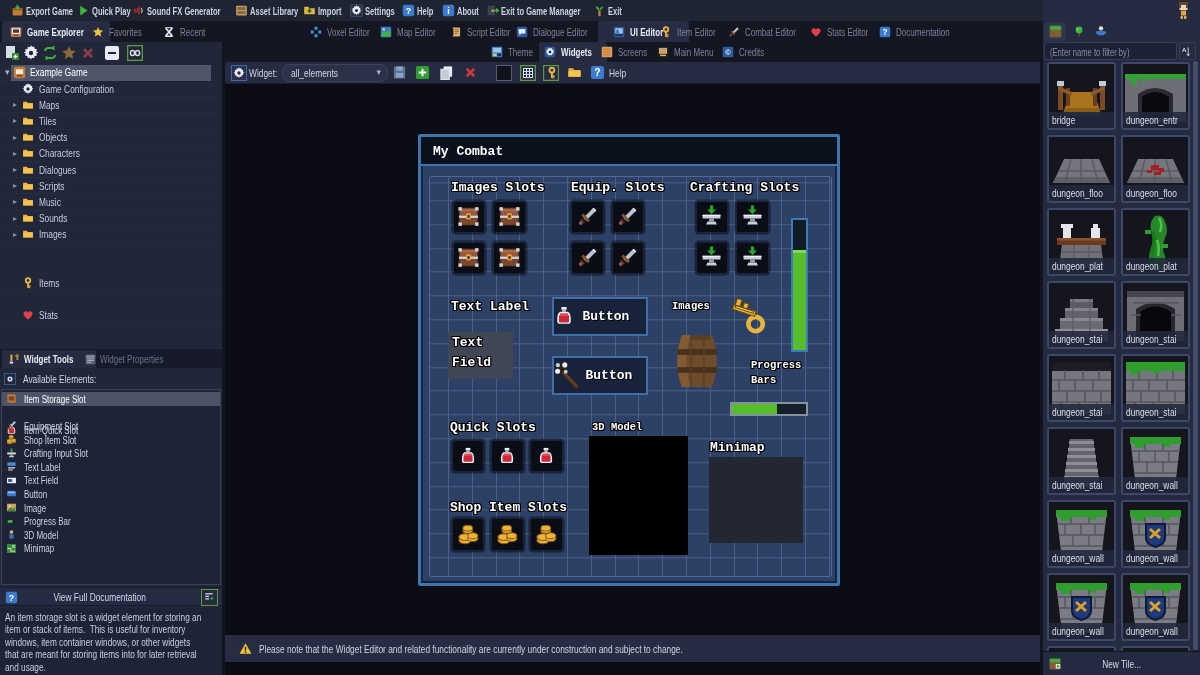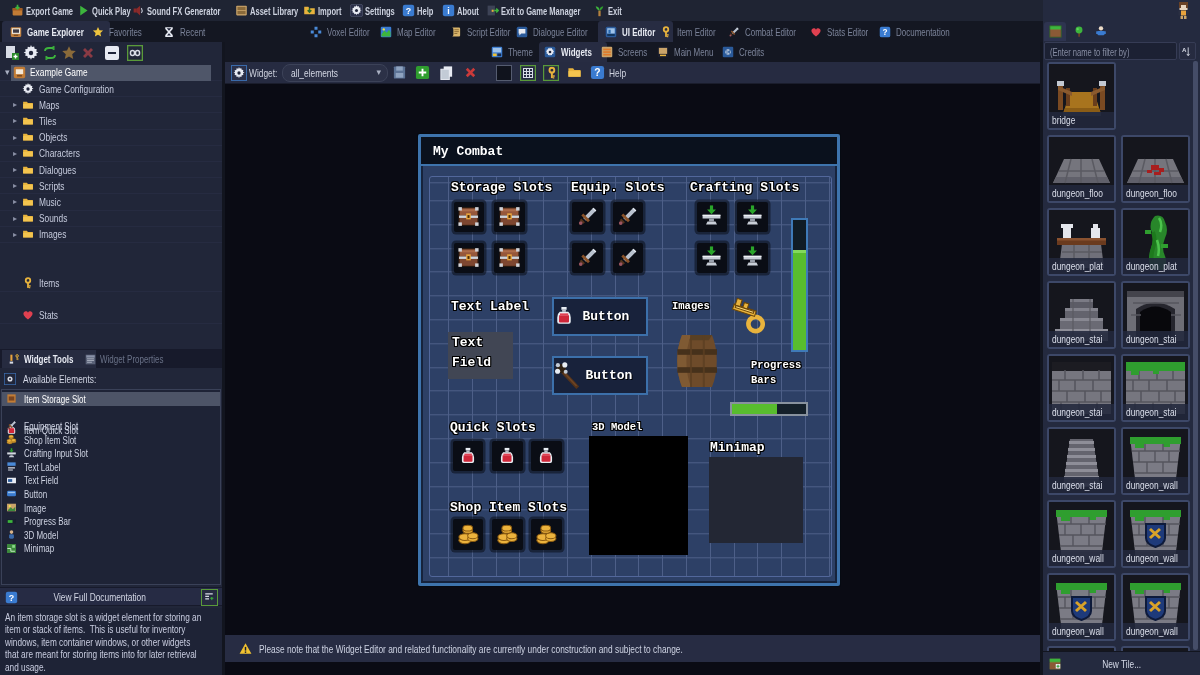--- a/index.html
+++ b/index.html
@@ -284,21 +284,21 @@
       </svg>
       <span class="cx">Script Editor</span>
     </div>
 <div class="tab2" style="left:516px">
       <svg width="12" height="12" viewBox="0 0 16 16">
         <rect x="1" y="1" width="14" height="14" rx="2" fill="#2a5a9a"></rect>
         <path d="M3.5 4 h9 v6 h-5.5 l-2.5 2.5 v-2.5 h-1z" fill="#e8ebf3"></path>
       </svg>
       <span class="cx">Dialogue Editor</span>
     </div>
-<div class="tab2 sel" style="left:598px;padding:0 7px">
+<div class="tab2 sel" style="left:598px;padding:0 15px">
       <svg width="12" height="12" viewBox="0 0 16 16">
         <rect x="1" y="1" width="14" height="14" rx="2" fill="#2a5a9a"></rect>
         <rect x="3" y="3" width="10" height="7" fill="#9fc3ea"></rect>
         <rect x="3" y="11" width="10" height="2" fill="#0c2c4c"></rect>
         <rect x="4.5" y="5" width="3" height="5" fill="#2a6ab0"></rect>
       </svg>
       <span class="cx">UI Editor</span>
     </div>
 <div class="tab2" style="left:660px">
       <svg width="12" height="12" viewBox="0 0 16 16">
@@ -670,21 +670,21 @@
 </div>
 <div id="notice">
       <svg style="margin:0 7px 0 14px" width="13" height="13" viewBox="0 0 16 16">
         <use href="#warn"></use>
       </svg>
       <span class="cx" style="font-size:11px">Please note that the Widget Editor and related functionality are currently under construction and subject to change.</span>
     </div>
 <div id="win">
 <div id="wtitle">My Combat</div>
 <div id="wgrid"></div>
-<div class="plabel" style="left:30px;top:43px">Storage Slots</div>
+<div class="plabel" style="left:30px;top:43px">Images Slots</div>
 <div class="plabel" style="left:150px;top:43px">Equip. Slots</div>
 <div class="plabel" style="left:269px;top:43px">Crafting Slots</div>
 <div class="plabel" style="left:30px;top:162px">Text Label</div>
 <div class="plabel sm" style="left:251px;top:163px">Images</div>
 <div class="plabel" style="left:29px;top:283px">Quick Slots</div>
 <div class="plabel sm" style="left:171px;top:284px">3D Model</div>
 <div class="plabel" style="left:289px;top:303px">Minimap</div>
 <div class="plabel" style="left:29px;top:363px">Shop Item Slots</div>
 <div class="plabel sm" style="left:330px;top:222px">Progress</div>
 <div class="plabel sm" style="left:330px;top:237px">Bars</div>
@@ -985,20 +985,26 @@
         </symbol>
 </defs>
     </svg>
 
 <div class="tile" style="left:3.5px;top:61.5px">
       <svg width="65" height="64" viewBox="0 0 65 64">
         <use href="#t_bridge"></use>
       </svg>
       <div class="nm"><span>bridge</span></div>
     </div>
+<div class="tile" style="left:77.5px;top:61.5px">
+      <svg width="65" height="64" viewBox="0 0 65 64">
+        <use href="#t_entr"></use>
+      </svg>
+      <div class="nm"><span>dungeon_entr</span></div>
+    </div>
 <div class="tile" style="left:3.5px;top:134.5px">
       <svg width="65" height="64" viewBox="0 0 65 64">
         <use href="#t_floor"></use>
       </svg>
       <div class="nm"><span>dungeon_floo</span></div>
     </div>
 <div class="tile" style="left:77.5px;top:134.5px">
       <svg width="65" height="64" viewBox="0 0 65 64">
         <use href="#t_floor2"></use>
       </svg>

